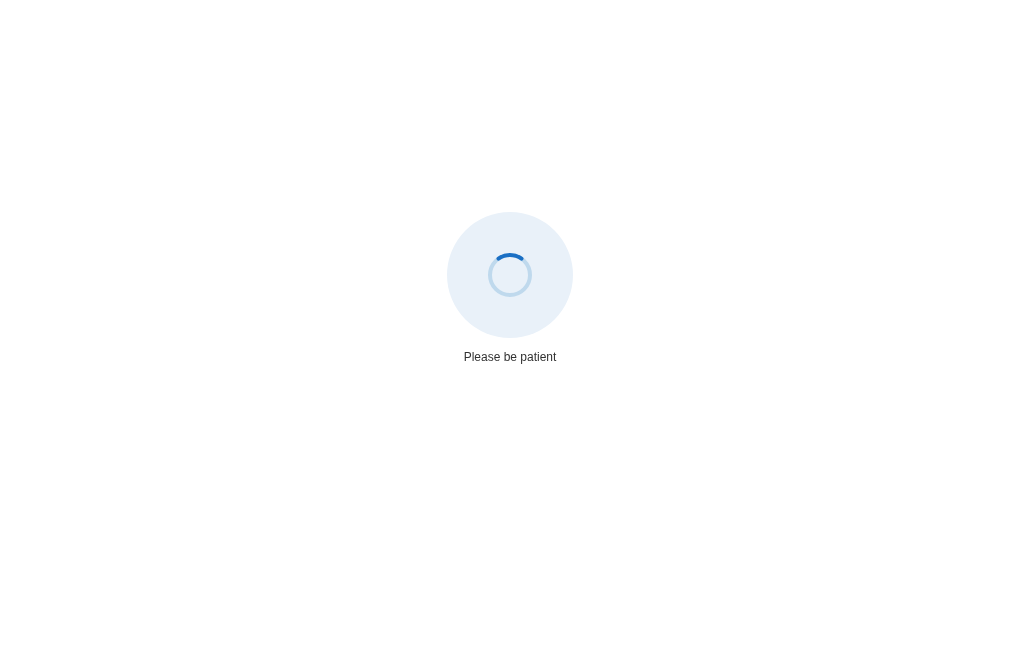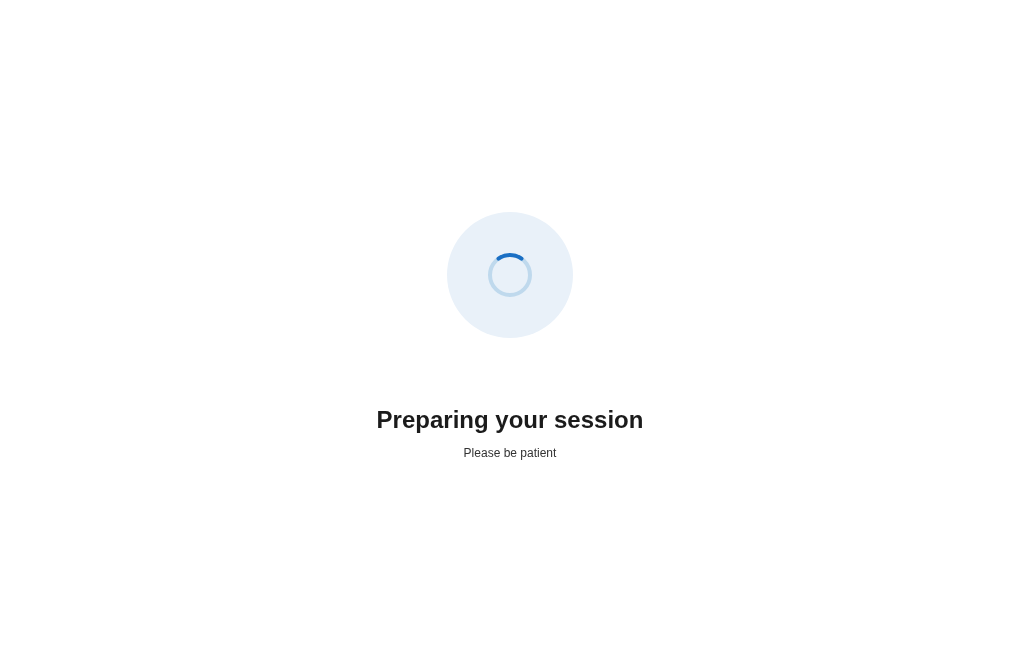--- a/index.html
+++ b/index.html
@@ -62,15 +62,14 @@
 
 <div class="loading-container">
   <div class="spinner-circle">
     <div class="spinner">
       <svg viewBox="0 0 50 50">
         <circle cx="25" cy="25" r="20" fill="none" stroke="#bfd9ed" stroke-width="4"></circle>
         <path d="M 13.5 8.6 A 20 20 0 0 1 36.5 8.6" fill="none" stroke="#1a6fc4" stroke-width="4" stroke-linecap="round"></path>
       </svg>
     </div>
   </div>
-  <div class="heading">Preparing your session</div>
   <div class="subtext">Please be patient</div>
 </div>
 
 </body></html>

